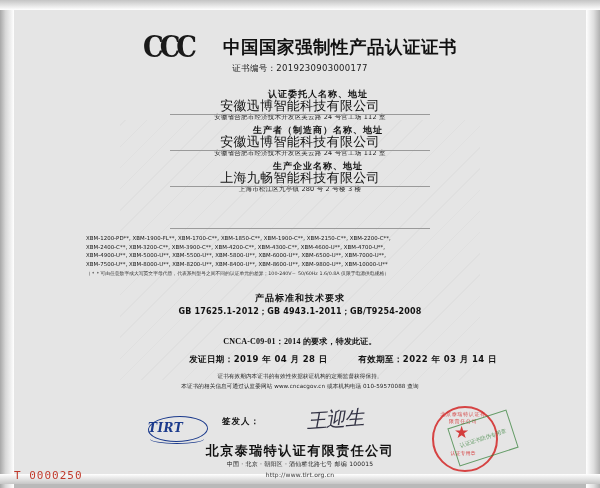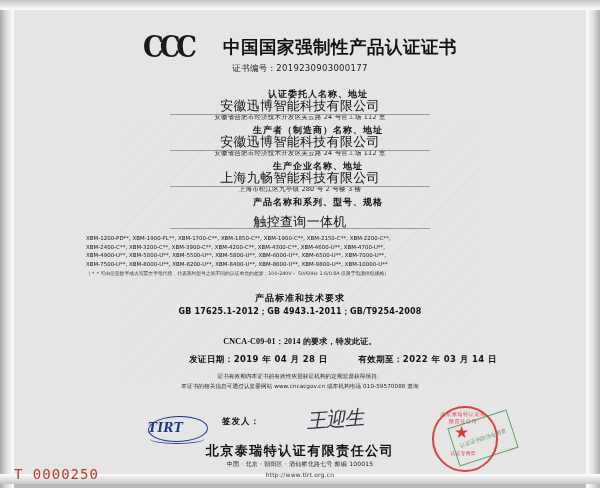--- a/index.html
+++ b/index.html
@@ -350,21 +350,21 @@
     line-height: 8px;
     padding: 2px;
     box-sizing: border-box;
   }
   
   .doc-id {
     position: absolute;
     left: 14px;
     bottom: 6px;
     font-family: "DejaVu Sans Mono", monospace;
-    font-size: 14px;
+    font-size: 11px;
     color: #c0392b;
     letter-spacing: 1px;
   }
   .watermark {
     position: absolute;
     left: 120px;
     top: 120px;
     width: 360px;
     height: 260px;
     opacity: 0.05;
@@ -406,24 +406,20 @@
     </div>
     <div class="rule" style="top:150px;"></div>
 
     <div class="block" style="top:160px;">
       <div class="lbl">生产企业名称、地址</div>
       <div class="val-main">上海九畅智能科技有限公司</div>
       <div class="val-sub">上海市松江区九亭镇 280 号 2 号楼 3 楼</div>
     </div>
     <div class="rule" style="top:186px;"></div>
 
-    <div class="block" style="top:196px;">
-      <div class="lbl">产品名称和系列、型号、规格</div>
-      <div class="val-main" style="margin-top:8px;">触控查询一体机</div>
-    </div>
     <div class="rule" style="top:228px;"></div>
 
     <div class="models">
       <div class="row">XBM-1200-PD**,  XBM-1900-FL**,  XBM-1700-C**,  XBM-1850-C**,  XBM-1900-C**,  XBM-2150-C**,  XBM-2200-C**,</div>
       <div class="row">XBM-2400-C**,  XBM-3200-C**,  XBM-3900-C**,  XBM-4200-C**,  XBM-4300-C**,  XBM-4600-U**,  XBM-4700-U**,</div>
       <div class="row">XBM-4900-U**,  XBM-5000-U**,  XBM-5500-U**,  XBM-5800-U**,  XBM-6000-U**,  XBM-6500-U**,  XBM-7000-U**,</div>
       <div class="row">XBM-7500-U**,  XBM-8000-U**,  XBM-8200-U**,  XBM-8400-U**,  XBM-8600-U**,  XBM-9800-U**,  XBM-10000-U**</div>
       <div class="note">（＊＊可由任意数字或大写英文字母代替，代表系列型号之间不同的认证单元的差异；100-240V～ 50/60Hz 1.6/0.8A 仅限于电源供电规格）</div>
     </div>
 

